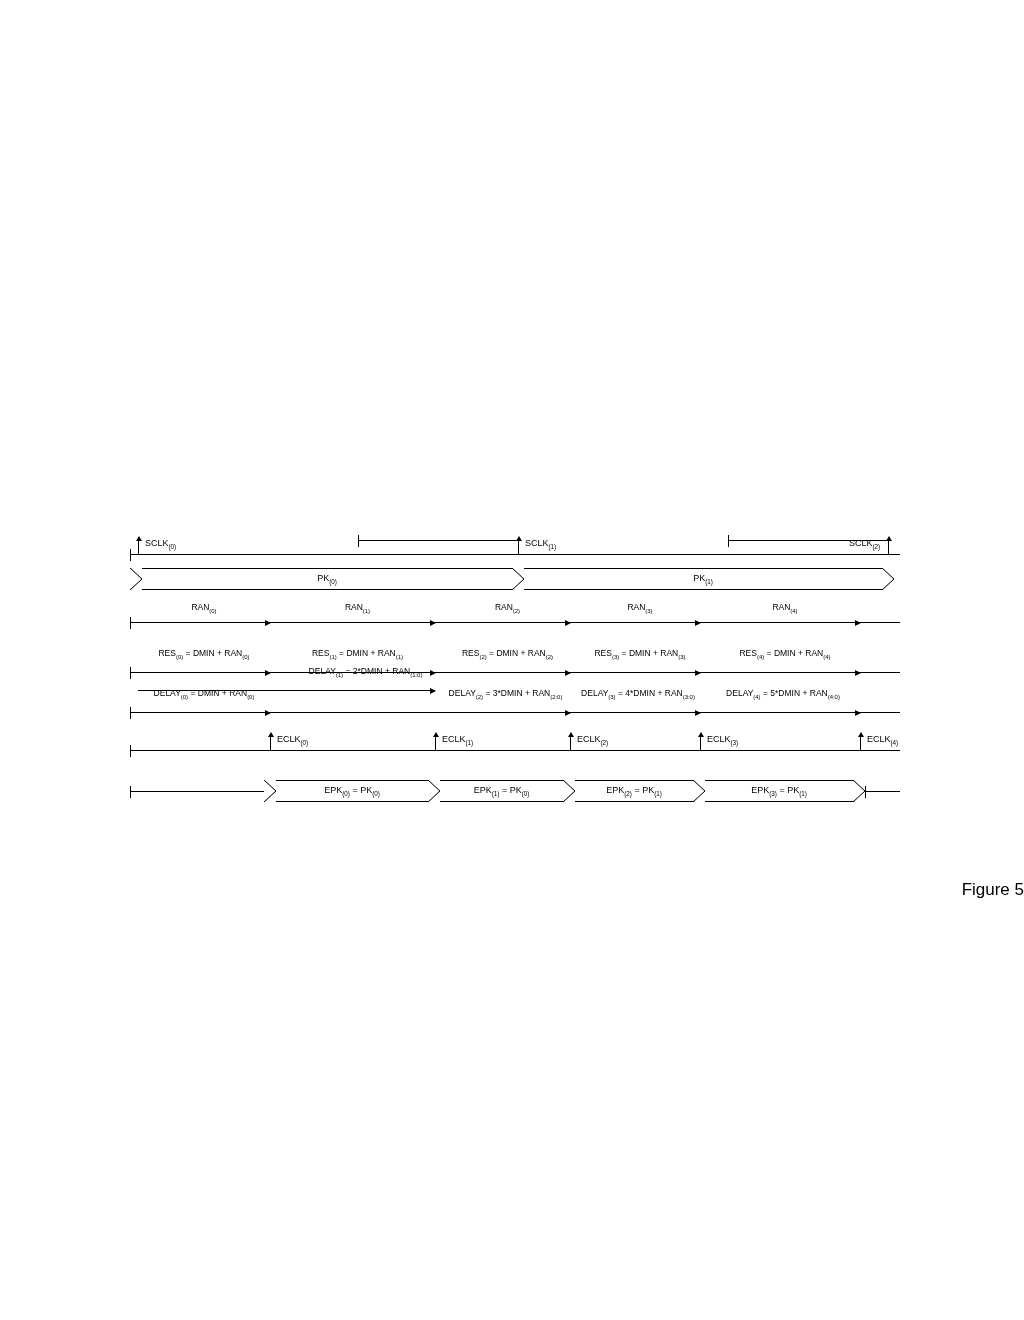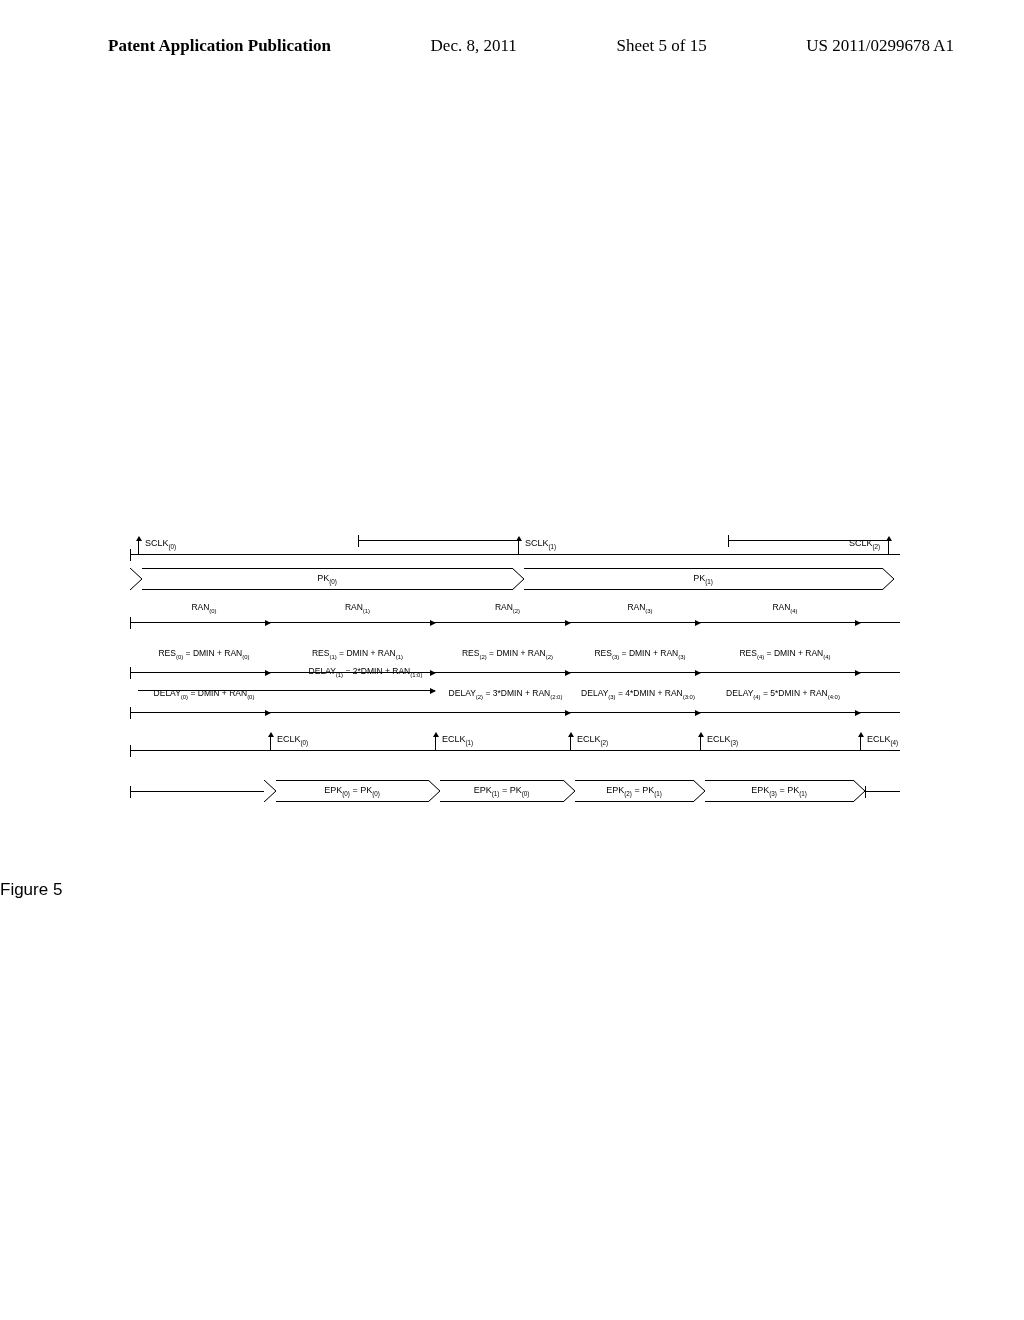--- a/index.html
+++ b/index.html
@@ -26,21 +26,21 @@
     position: absolute;
     left: 130px;
     top: 540px;
     width: 770px;
   }
   .figure-caption {
     position: absolute;
     top: 880px;
     left: 0;
     width: 100%;
-    text-align: left;
+    text-align: right;
     font-family: Arial, Helvetica, sans-serif;
     font-size: 17px;
   }
   .diagram {
     position: relative;
     width: 770px;
     height: 310px;
     font-family: Arial, Helvetica, sans-serif;
     font-size: 9px;
   }
@@ -155,26 +155,20 @@
     line-height: 1.1;
   }
   .span-arrow .lbl.two { top: -24px; }
   sub { font-size: 0.7em; }
 </style>
 </head>
 <body>
 
 <div class="page">
 
-  <div class="header">
-    <span class="title">Patent Application Publication</span>
-    <span>Dec. 8, 2011</span>
-    <span>Sheet 5 of 15</span>
-    <span>US 2011/0299678 A1</span>
-  </div>
 
   <div class="figure-wrapper">
     <div class="diagram">
 
       <div class="baseline" style="left:0; width:770px; top:14px;"></div>
       <div class="tick" style="left:8px; top:0;">
         <span class="tick-label">SCLK<sub>(0)</sub></span>
       </div>
       <div class="tick" style="left:388px; top:0;">
         <span class="tick-label">SCLK<sub>(1)</sub></span>

